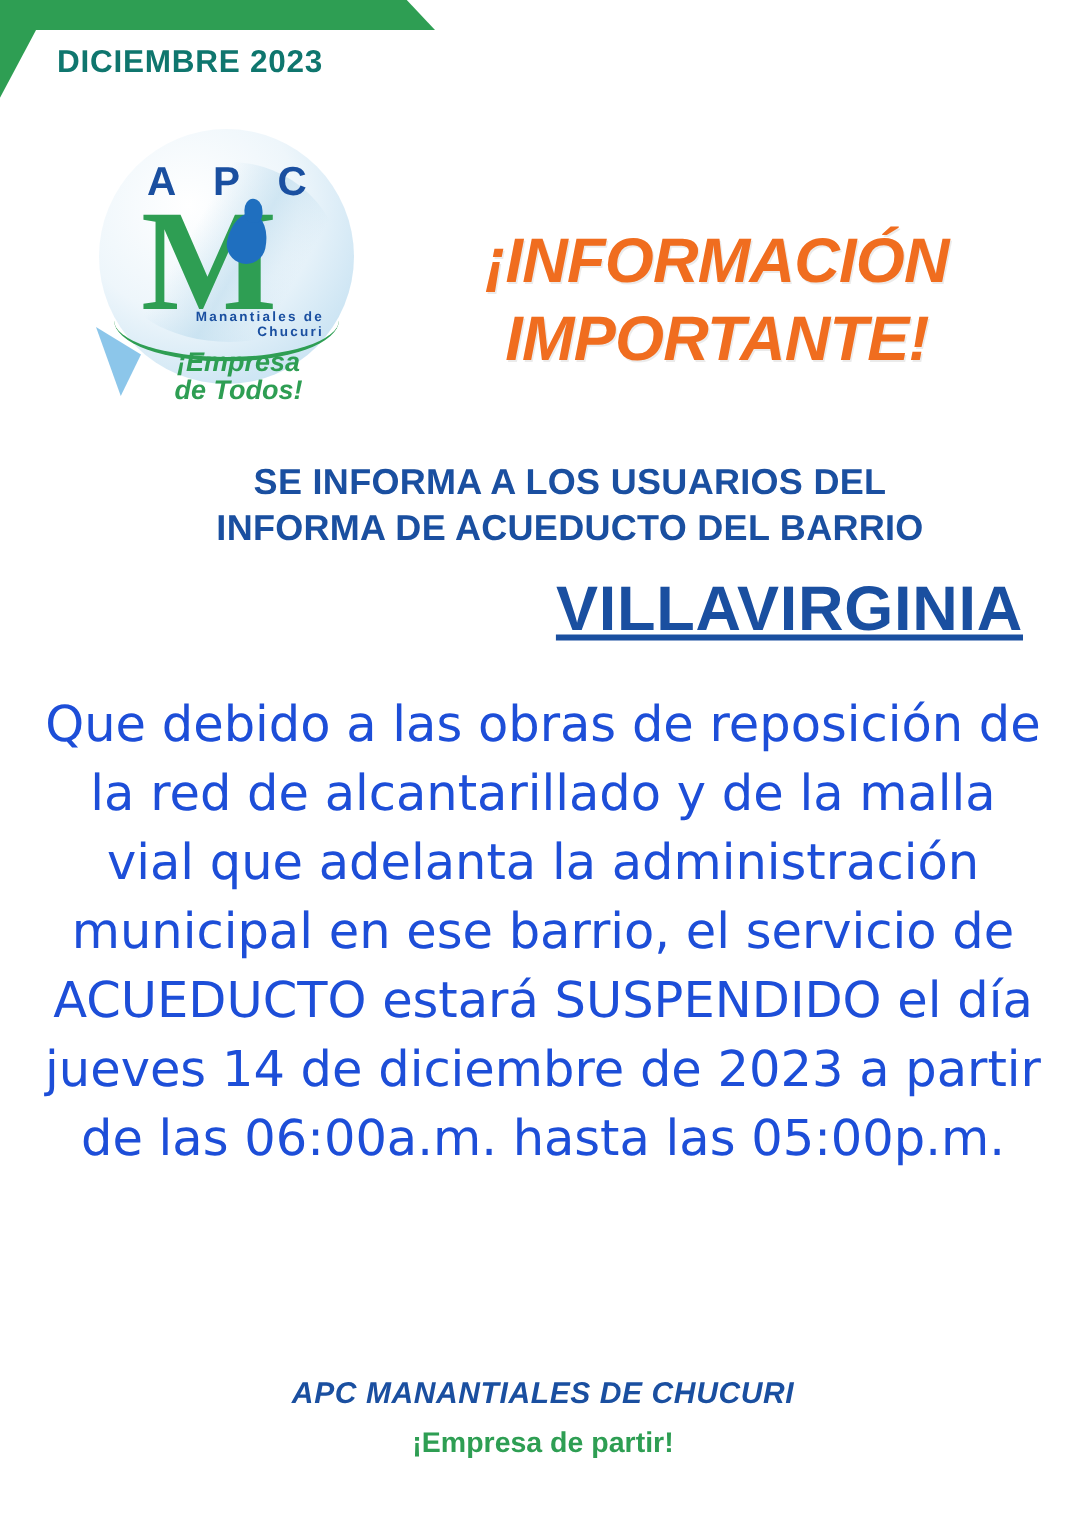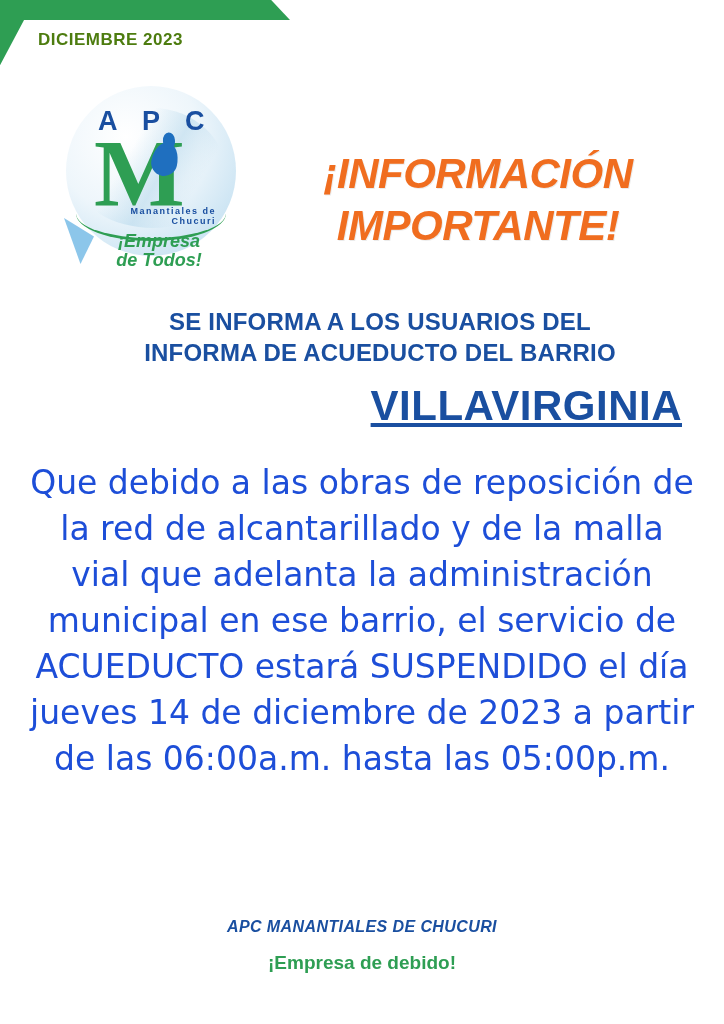--- a/index.html
+++ b/index.html
@@ -63,23 +63,23 @@
     border-left: 95px solid transparent;
     border-right: 95px solid transparent;
     border-bottom: 120px solid #4f9e9a;
   }
 
   
   .month {
     position: absolute;
     left: 38px;
     top: 30px;
-    font-size: 17px;
-    font-weight: bold;
-    color: #4d7c0f;
+    font-size: 21px;
+    font-weight: bold;
+    color: #0f766e;
     letter-spacing: 0.5px;
     font-style: normal;
     font-family: "Liberation Sans", sans-serif;
   }
 
   
   .logo {
     position: absolute;
     left: 48px;
     top: 78px;
@@ -243,21 +243,21 @@
     font-family: "DejaVu Sans", sans-serif;
     font-weight: 400;
   }
 
   .footer-name {
     position: absolute;
     left: 42px;
     top: 918px;
     width: 640px;
     text-align: center;
-    font-size: 16px;
+    font-size: 20px;
     font-weight: bold;
     font-style: italic;
     color: #1a4fa0;
     letter-spacing: 0.4px;
   }
   .footer-slogan {
     position: absolute;
     left: 42px;
     top: 952px;
     width: 640px;
@@ -309,15 +309,15 @@
   <div class="subhead">
     <span>SE INFORMA A LOS USUARIOS DEL</span><br>
     <span>INFORMA DE ACUEDUCTO DEL BARRIO</span>
   </div>
 
   <div class="neighborhood">VILLAVIRGINIA</div>
 
   <div class="body-text">Que debido a las obras de reposición de la red de alcantarillado y de la malla vial que adelanta la administración municipal en ese barrio, el servicio de ACUEDUCTO estará SUSPENDIDO el día jueves 14 de diciembre de 2023 a partir de las 06:00a.m. hasta las 05:00p.m.</div>
 
   <div class="footer-name">APC MANANTIALES DE CHUCURI</div>
-  <div class="footer-slogan">¡Empresa de debido!</div>
+  <div class="footer-slogan">¡Empresa de partir!</div>
 
 </div>
 
 </body></html>

